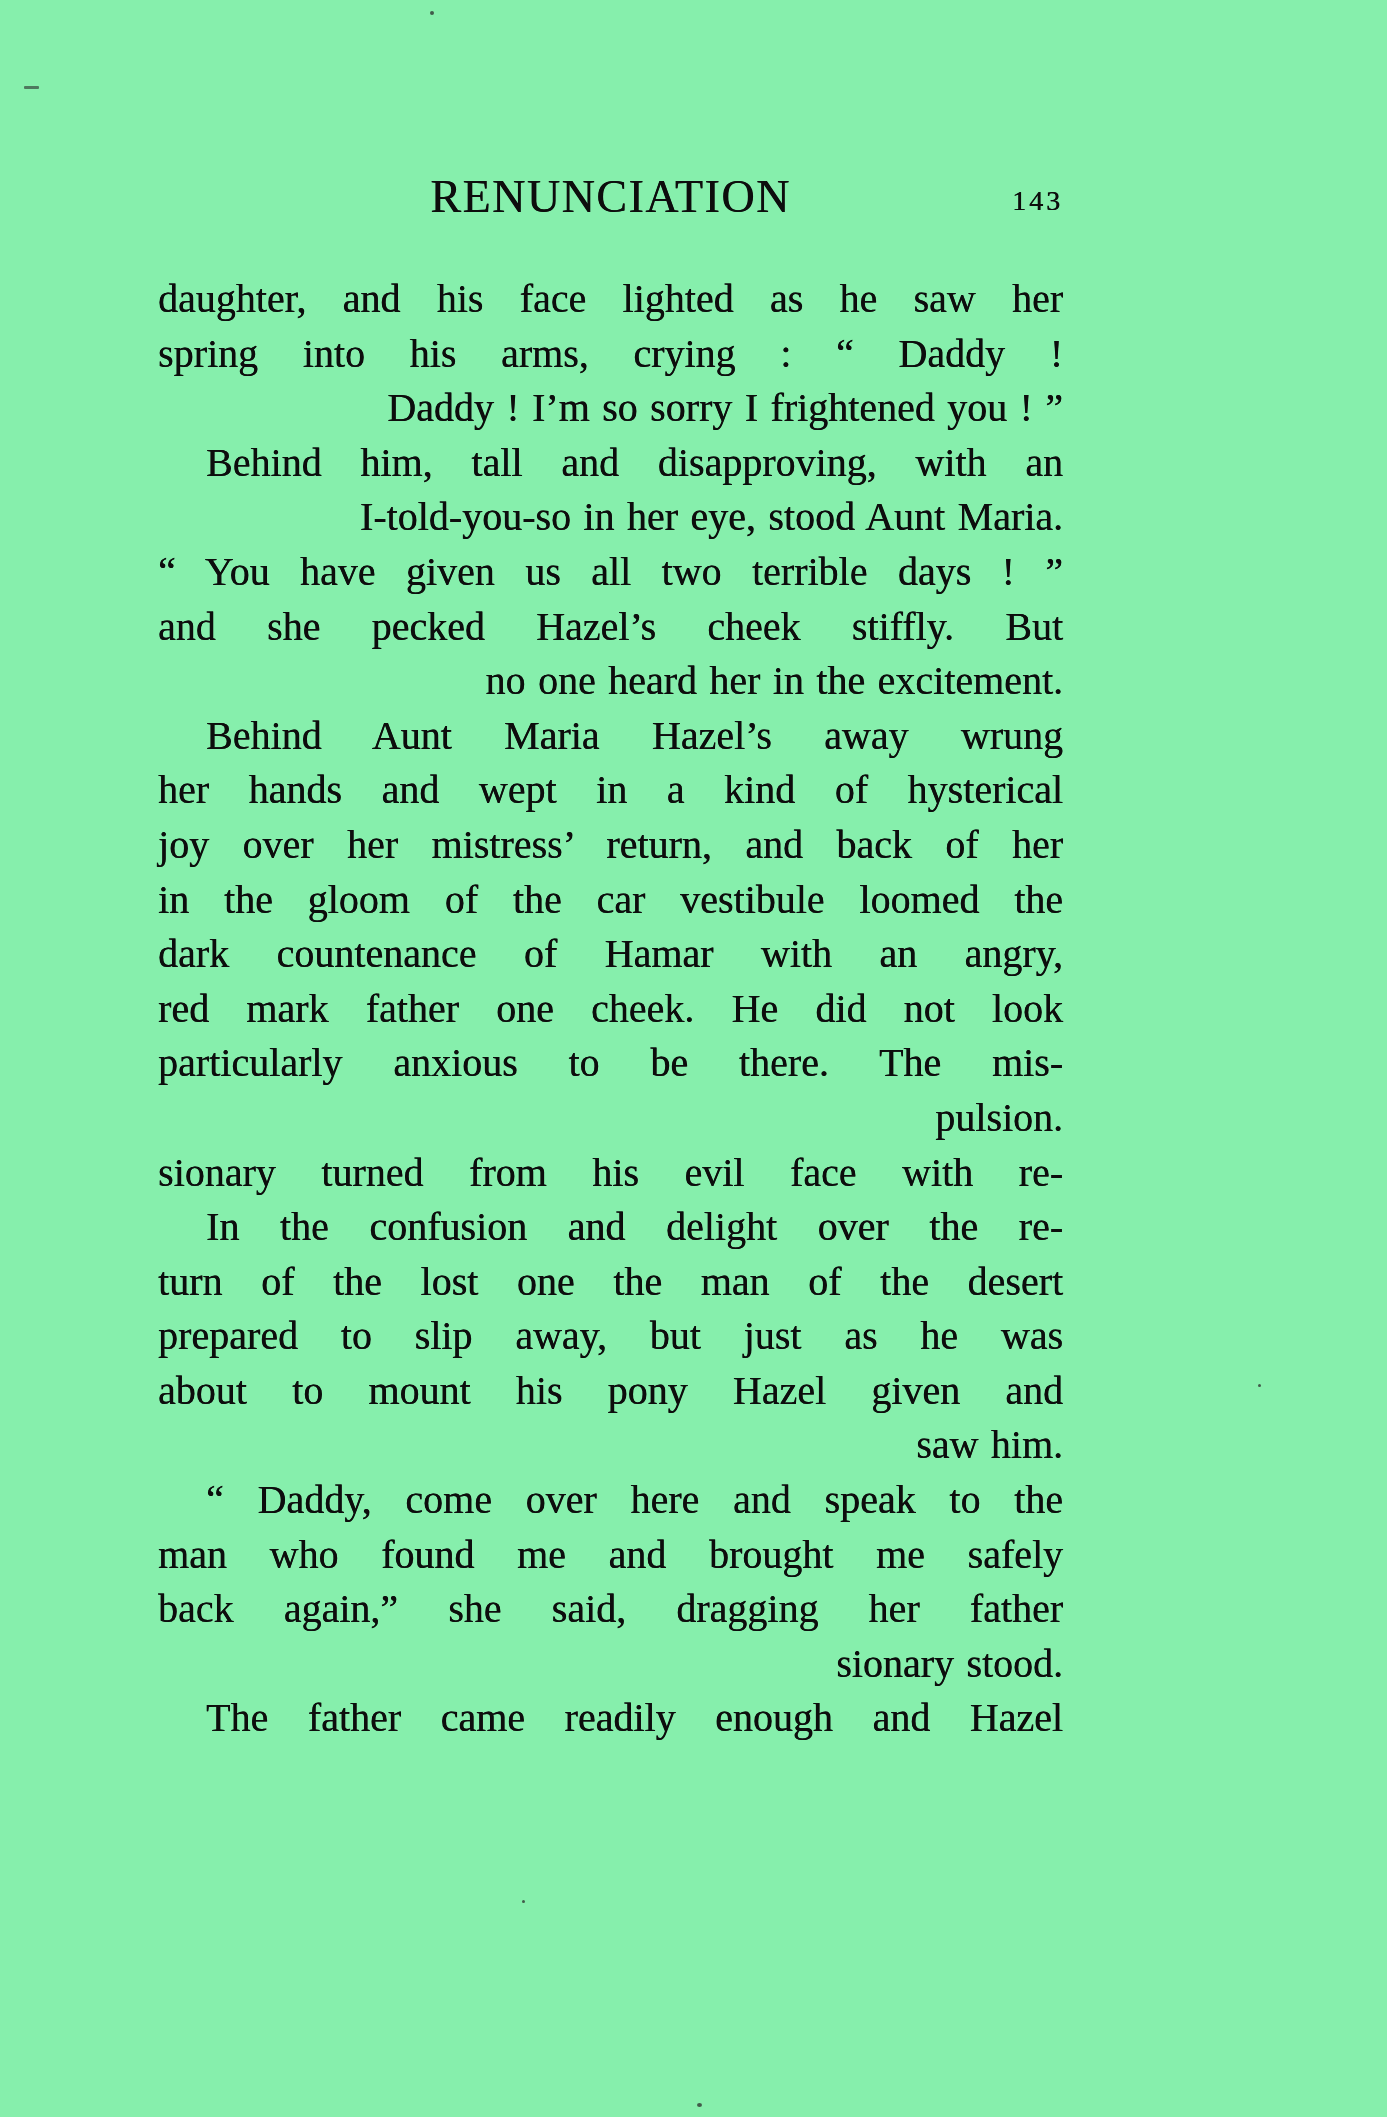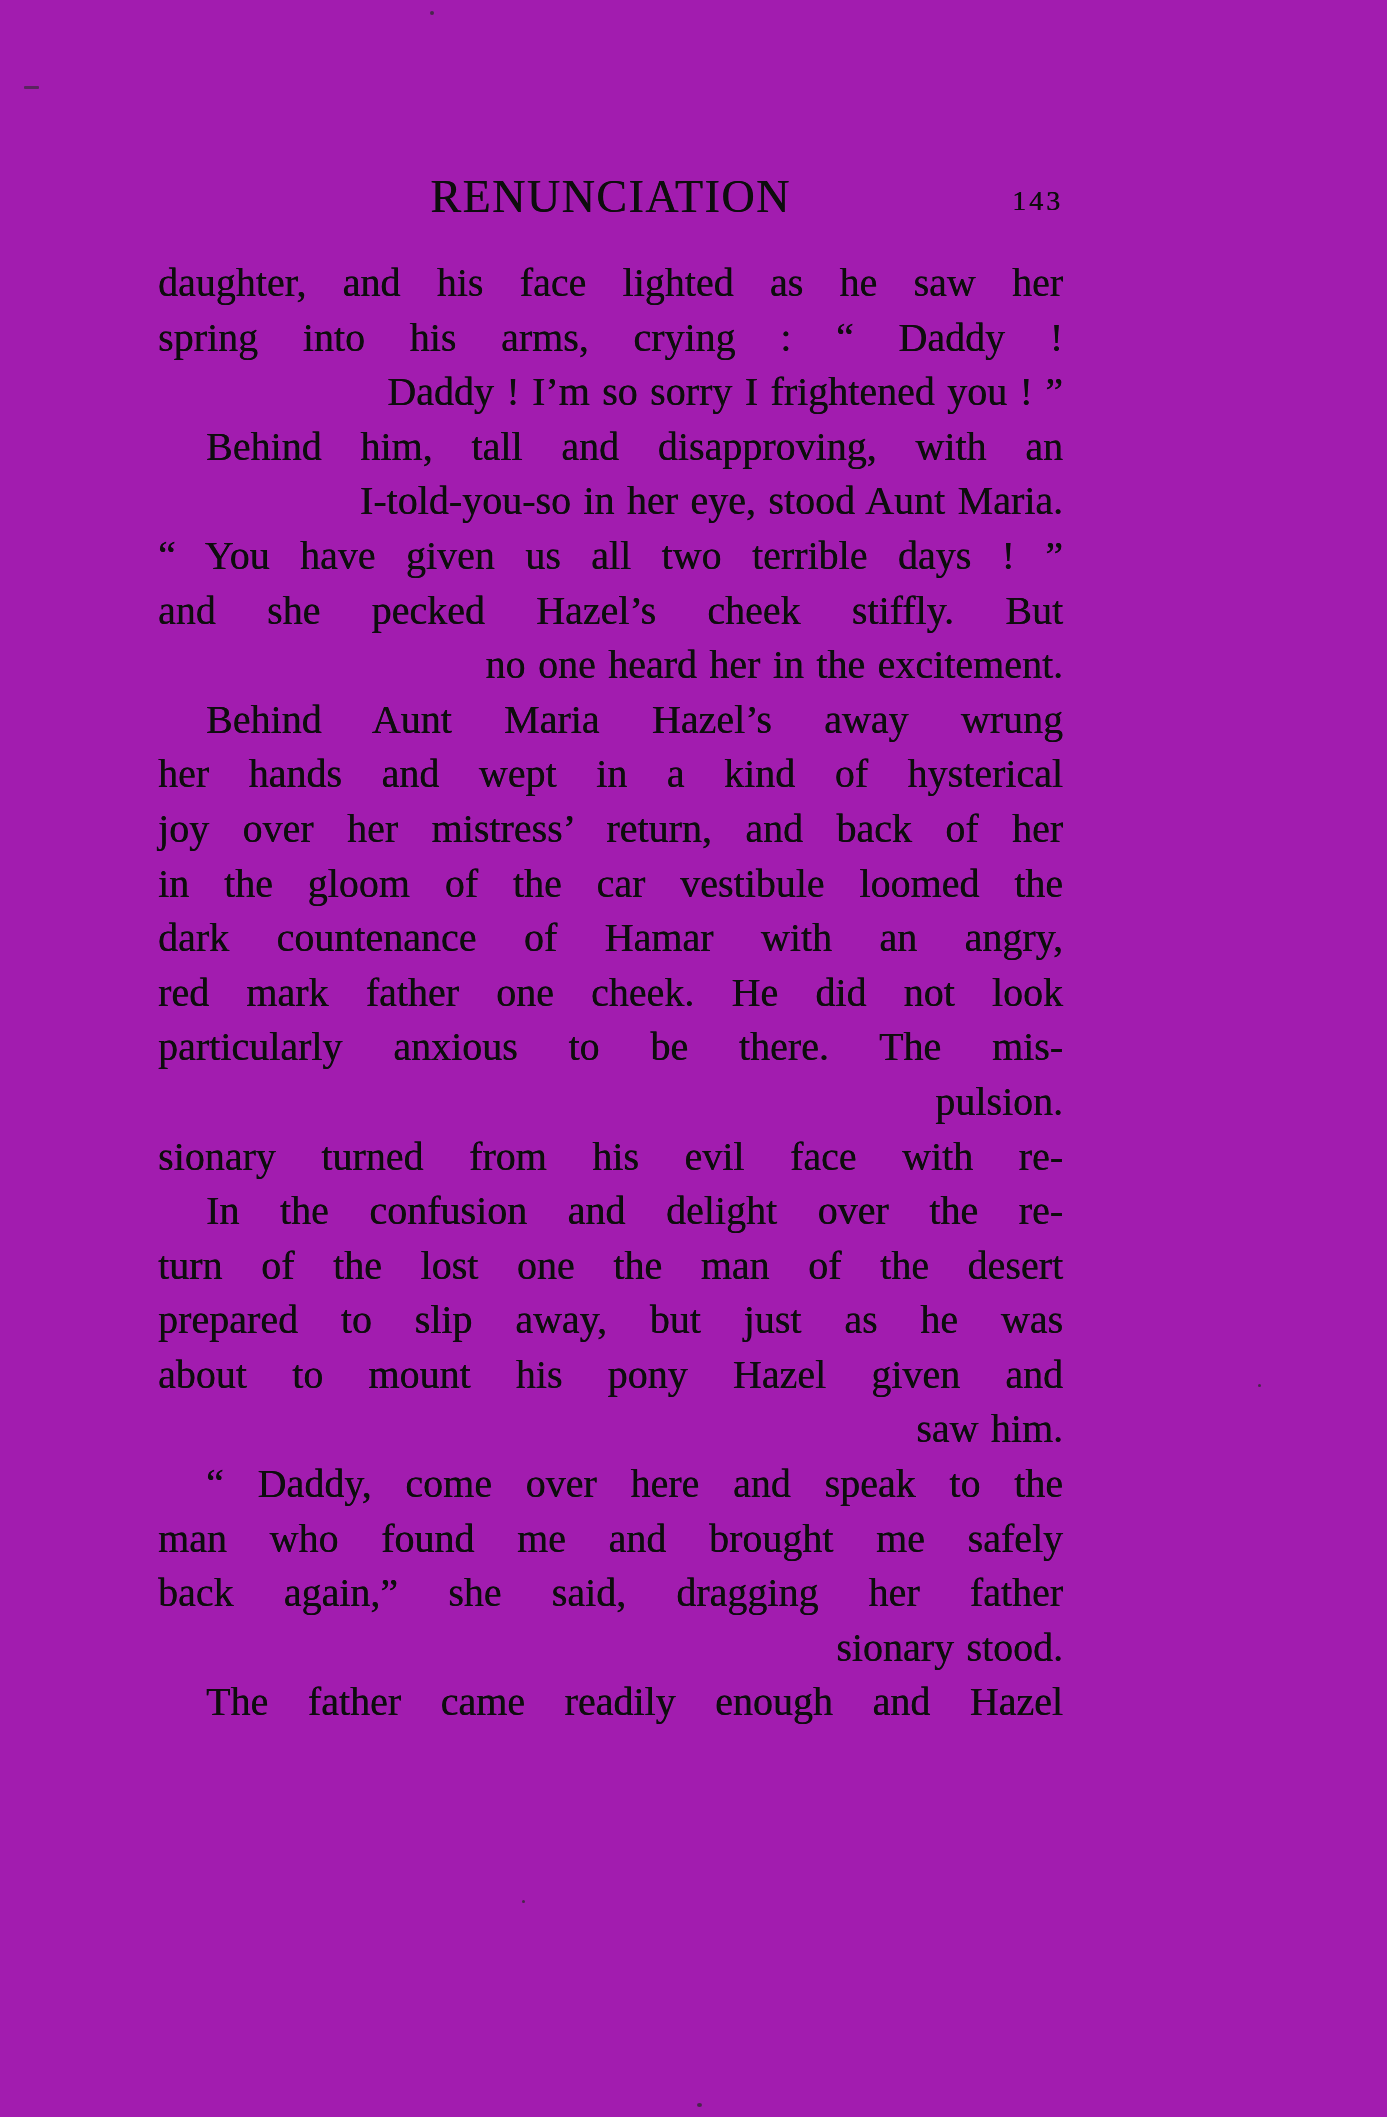--- a/index.html
+++ b/index.html
@@ -1,19 +1,19 @@
 <!DOCTYPE html>
 <html><head>
 <meta charset="utf-8">
 <style>
   html,body { margin:0; padding:0; background:#e8e8e8; }
   .page {
     position:relative;
     width:1387px; height:2117px;
-    background:#a21caf;
+    background:#86efac;
     overflow:hidden;
     font-family:"Liberation Serif","DejaVu Serif",serif;
     color:#0d0d0d;
   }
   .text-block {
     position:absolute;
     left:158px; top:170px;
     width:905px;
   }
   .header-row {
@@ -26,21 +26,21 @@
     text-shadow:0.4px 0 0 currentColor;
   }
   .folio {
     position:absolute;
     right:0; top:4px;
     font-size:28px;
     letter-spacing:3px;
     text-shadow:0.4px 0 0 currentColor;
   }
   .body {
-    margin-top:32px;
+    margin-top:48px;
     font-size:40px;
     line-height:54.6px;
     word-spacing:0.06em;
     text-shadow:0.35px 0 0 currentColor;
   }
   .line { text-align:right; }
   .line.just { text-align:justify; text-align-last:justify; }
   .line.indent { padding-left:48px; }
   .speck {
     position:absolute;

